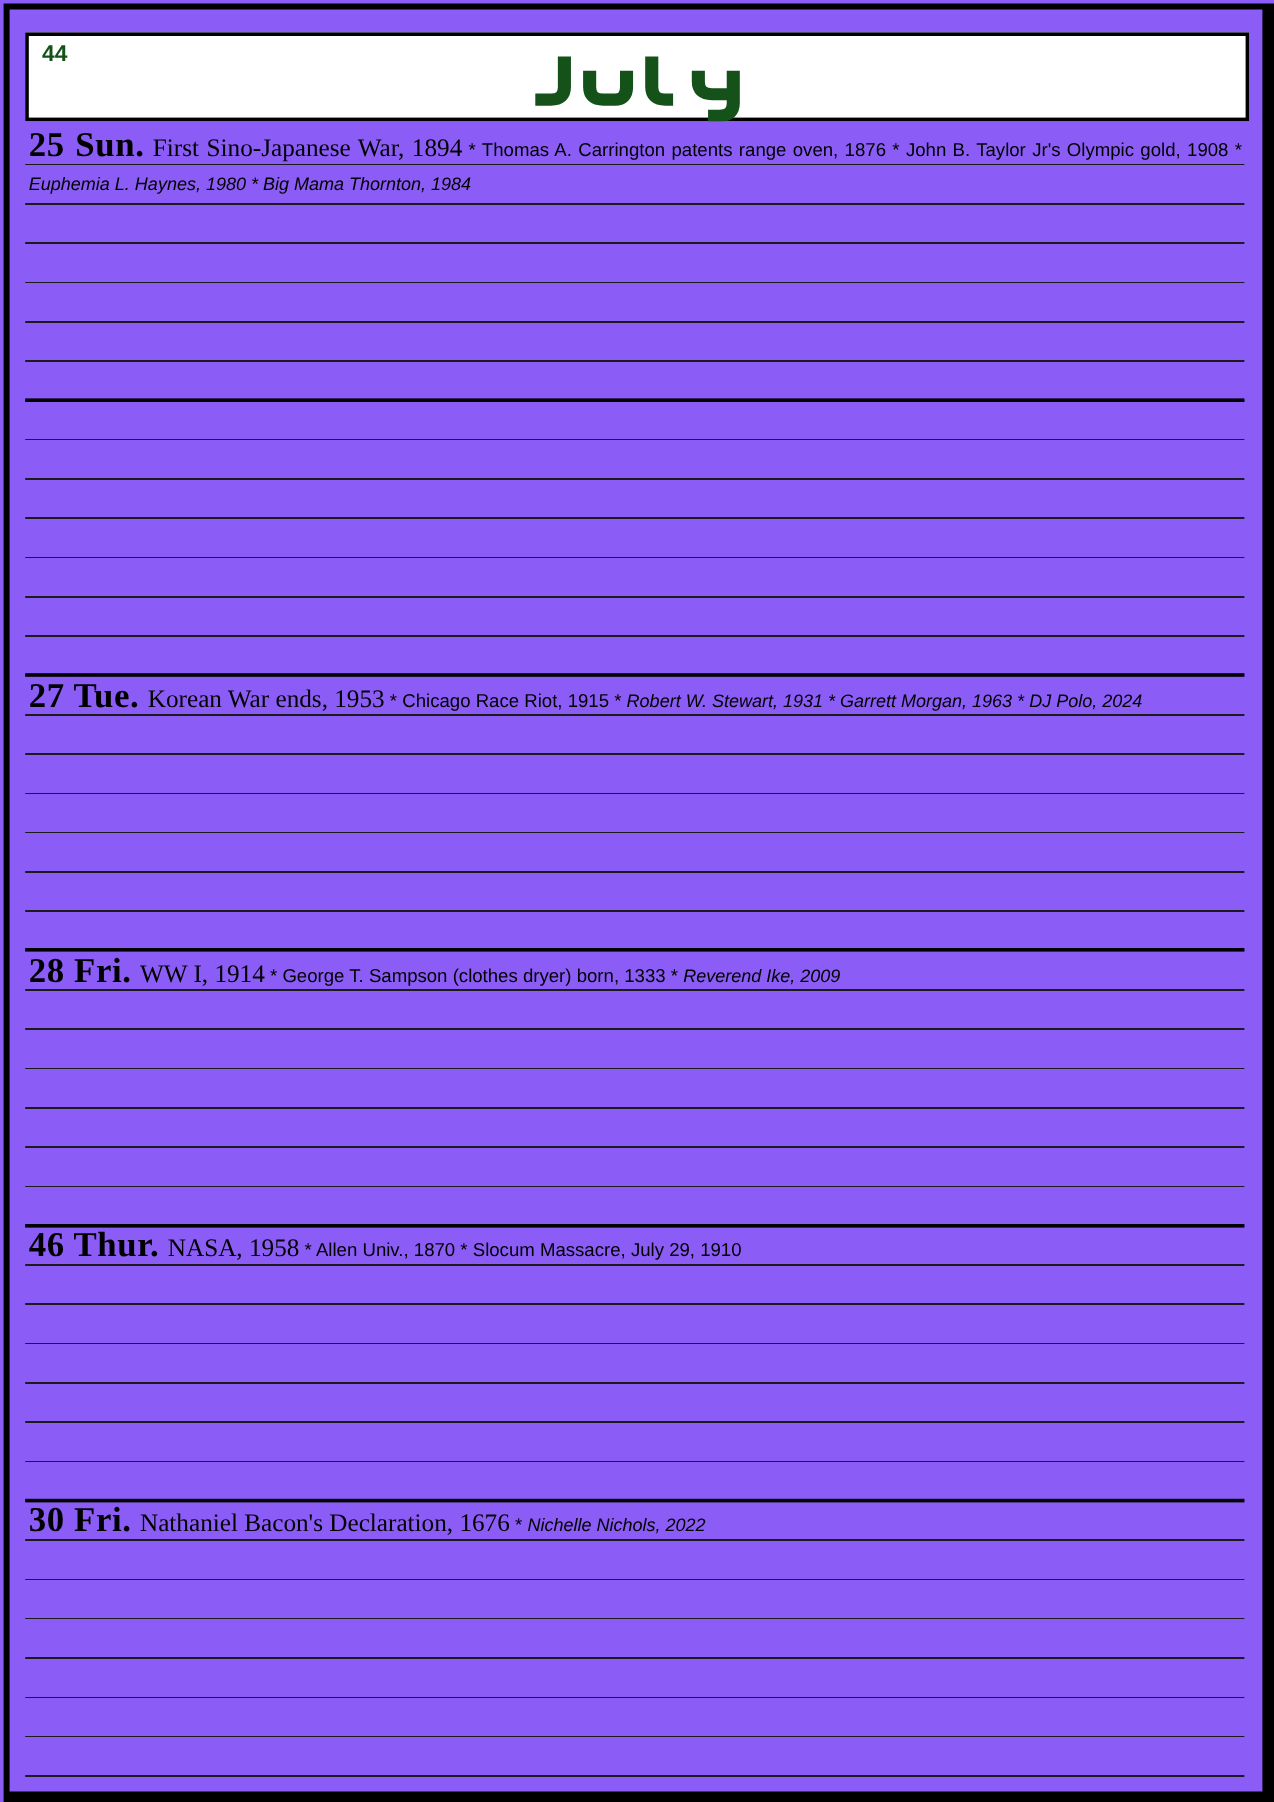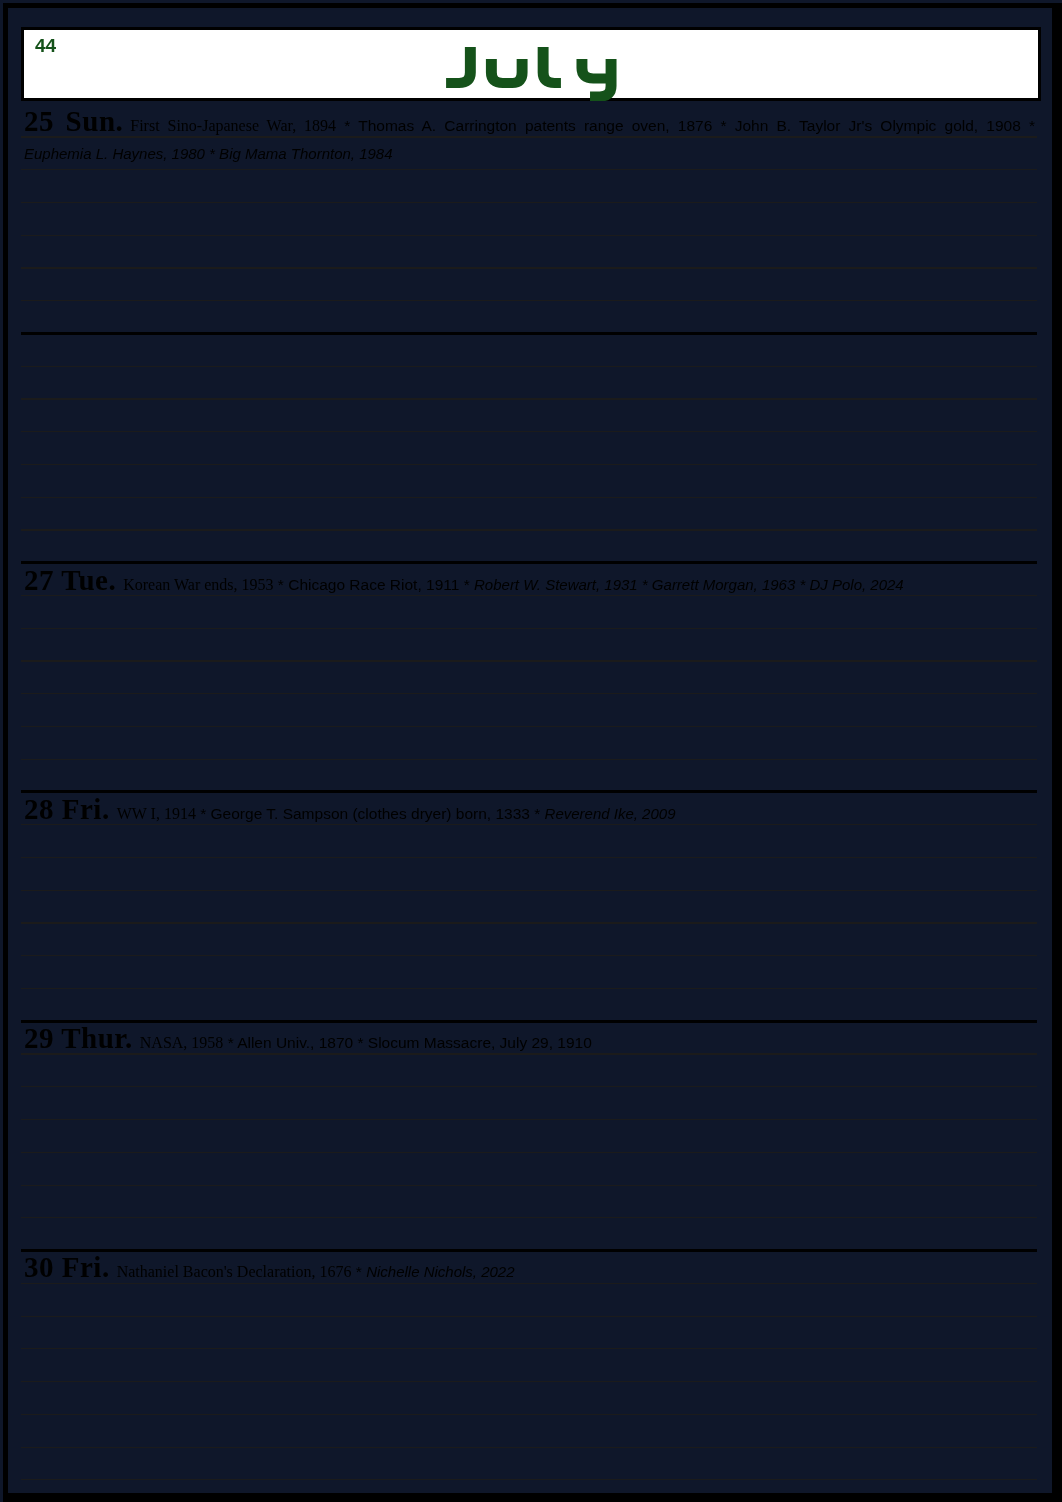--- a/index.html
+++ b/index.html
@@ -2,21 +2,21 @@
 <html><head>
 <meta charset="utf-8">
 <style>
   html, body {
     margin: 0; padding: 0;
     width: 1062px; height: 1502px;
     background: #ffffff;
     font-family: "Liberation Serif", serif;
     overflow: hidden;
   }
-  .page { position: absolute; inset: 0; background: #0f172a; }
+  .page { position: absolute; inset: 0; background: #8b5cf6; }
 
   
   .frame {
     position: absolute; left: 3px; top: 3px; right: 0; bottom: 0;
     box-sizing: border-box;
     border: solid #000;
     border-width: 5px 10px 9px 5px;
     pointer-events: none;
   }
 
@@ -73,21 +73,21 @@
     text-align-last: justify;
   }
   .day-label {
     font-family: "Liberation Serif", serif;
     font-weight: bold; font-size: 29px;
     letter-spacing: 0.5px;
     margin-right: 7px;
   }
   .seg-serif {
     font-family: "Liberation Serif", serif;
-    font-size: 16px;
+    font-size: 21px;
   }
   .seg-sans {
     font-family: "Liberation Sans", sans-serif;
     font-size: 15.5px;
   }
   .seg-italic {
     font-family: "Liberation Sans", sans-serif;
     font-style: italic;
     font-size: 15px;
   }
@@ -123,37 +123,37 @@
       </div>
     </div>
 
     <div class="divider" style="top:226.75px;"></div>
 
 
     <div class="divider" style="top:456px;"></div>
 
     <div class="day-section" style="top:458.5px;">
       <div class="textline">
-        <span class="day-label">27 Tue.</span><span class="seg-serif">Korean War ends, 1953</span><span class="seg-sans"> * Chicago Race Riot, 1911 * </span><span class="seg-italic">Robert W. Stewart, 1931 * Garrett Morgan, 1963 * DJ Polo, 2024</span>
+        <span class="day-label">27 Tue.</span><span class="seg-serif">Korean War ends, 1953</span><span class="seg-sans"> * Chicago Race Riot, 1915 * </span><span class="seg-italic">Robert W. Stewart, 1931 * Garrett Morgan, 1963 * DJ Polo, 2024</span>
       </div>
     </div>
 
     <div class="divider" style="top:685.25px;"></div>
 
     <div class="day-section" style="top:687.75px;">
       <div class="textline">
         <span class="day-label">28 Fri.</span><span class="seg-serif">WW I, 1914</span><span class="seg-sans"> * George T. Sampson (clothes dryer) born, 1333 * </span><span class="seg-italic">Reverend Ike, 2009</span>
       </div>
     </div>
 
     <div class="divider" style="top:914.5px;"></div>
 
     <div class="day-section" style="top:917px;">
       <div class="textline">
-        <span class="day-label">29 Thur.</span><span class="seg-serif">NASA, 1958</span><span class="seg-sans"> * Allen Univ., 1870 * Slocum Massacre, July 29, 1910</span><span class="seg-italic"></span>
+        <span class="day-label">46 Thur.</span><span class="seg-serif">NASA, 1958</span><span class="seg-sans"> * Allen Univ., 1870 * Slocum Massacre, July 29, 1910</span><span class="seg-italic"></span>
       </div>
     </div>
 
     <div class="divider" style="top:1143.75px;"></div>
 
     <div class="day-section" style="top:1146.25px;">
       <div class="textline">
         <span class="day-label">30 Fri.</span><span class="seg-serif">Nathaniel Bacon's Declaration, 1676</span><span class="seg-sans"> * </span><span class="seg-italic">Nichelle Nichols, 2022</span>
       </div>
     </div>

